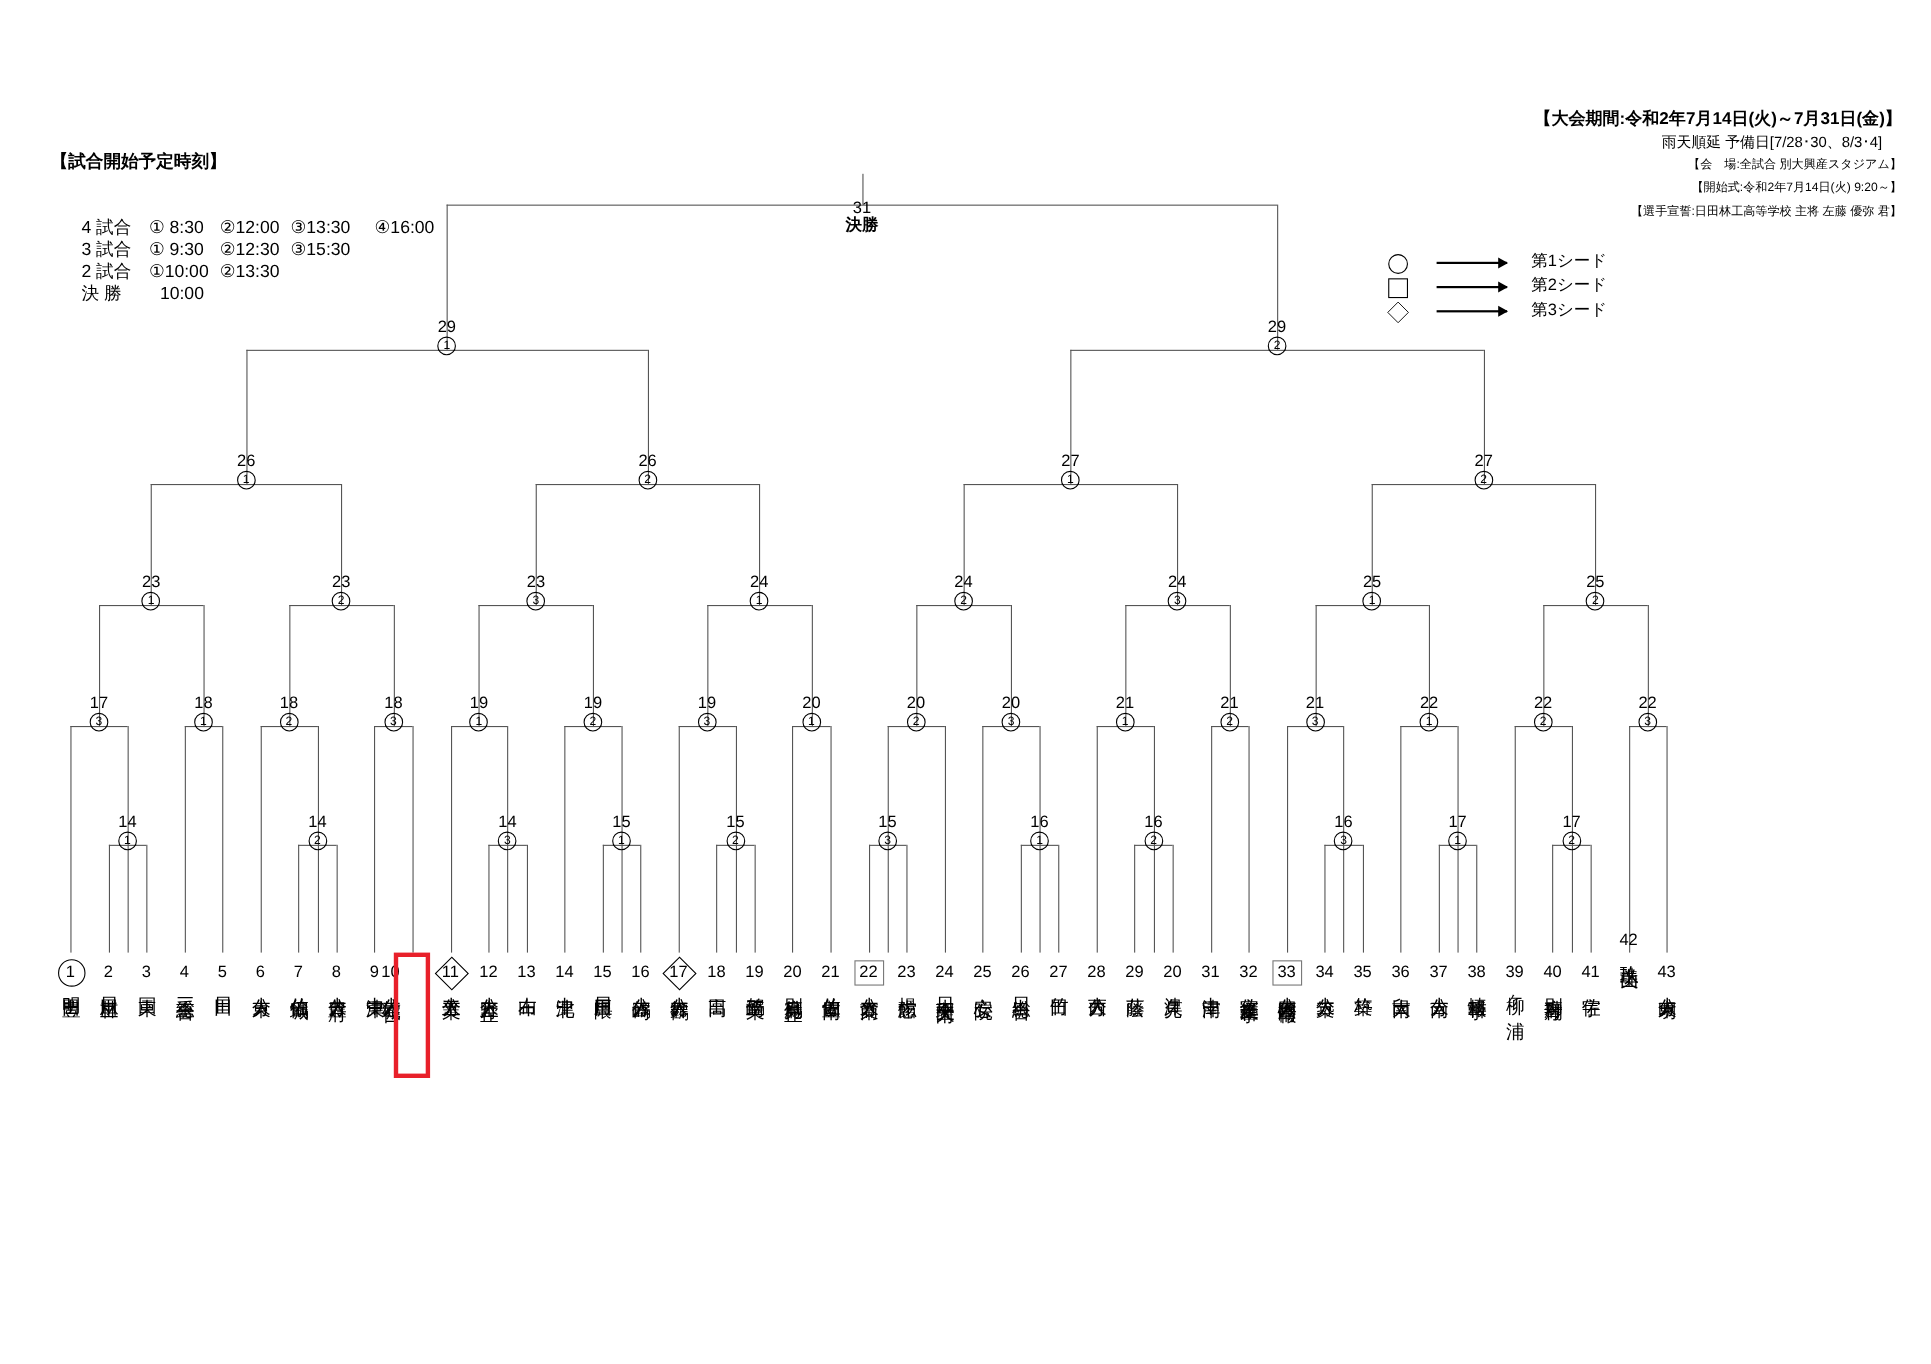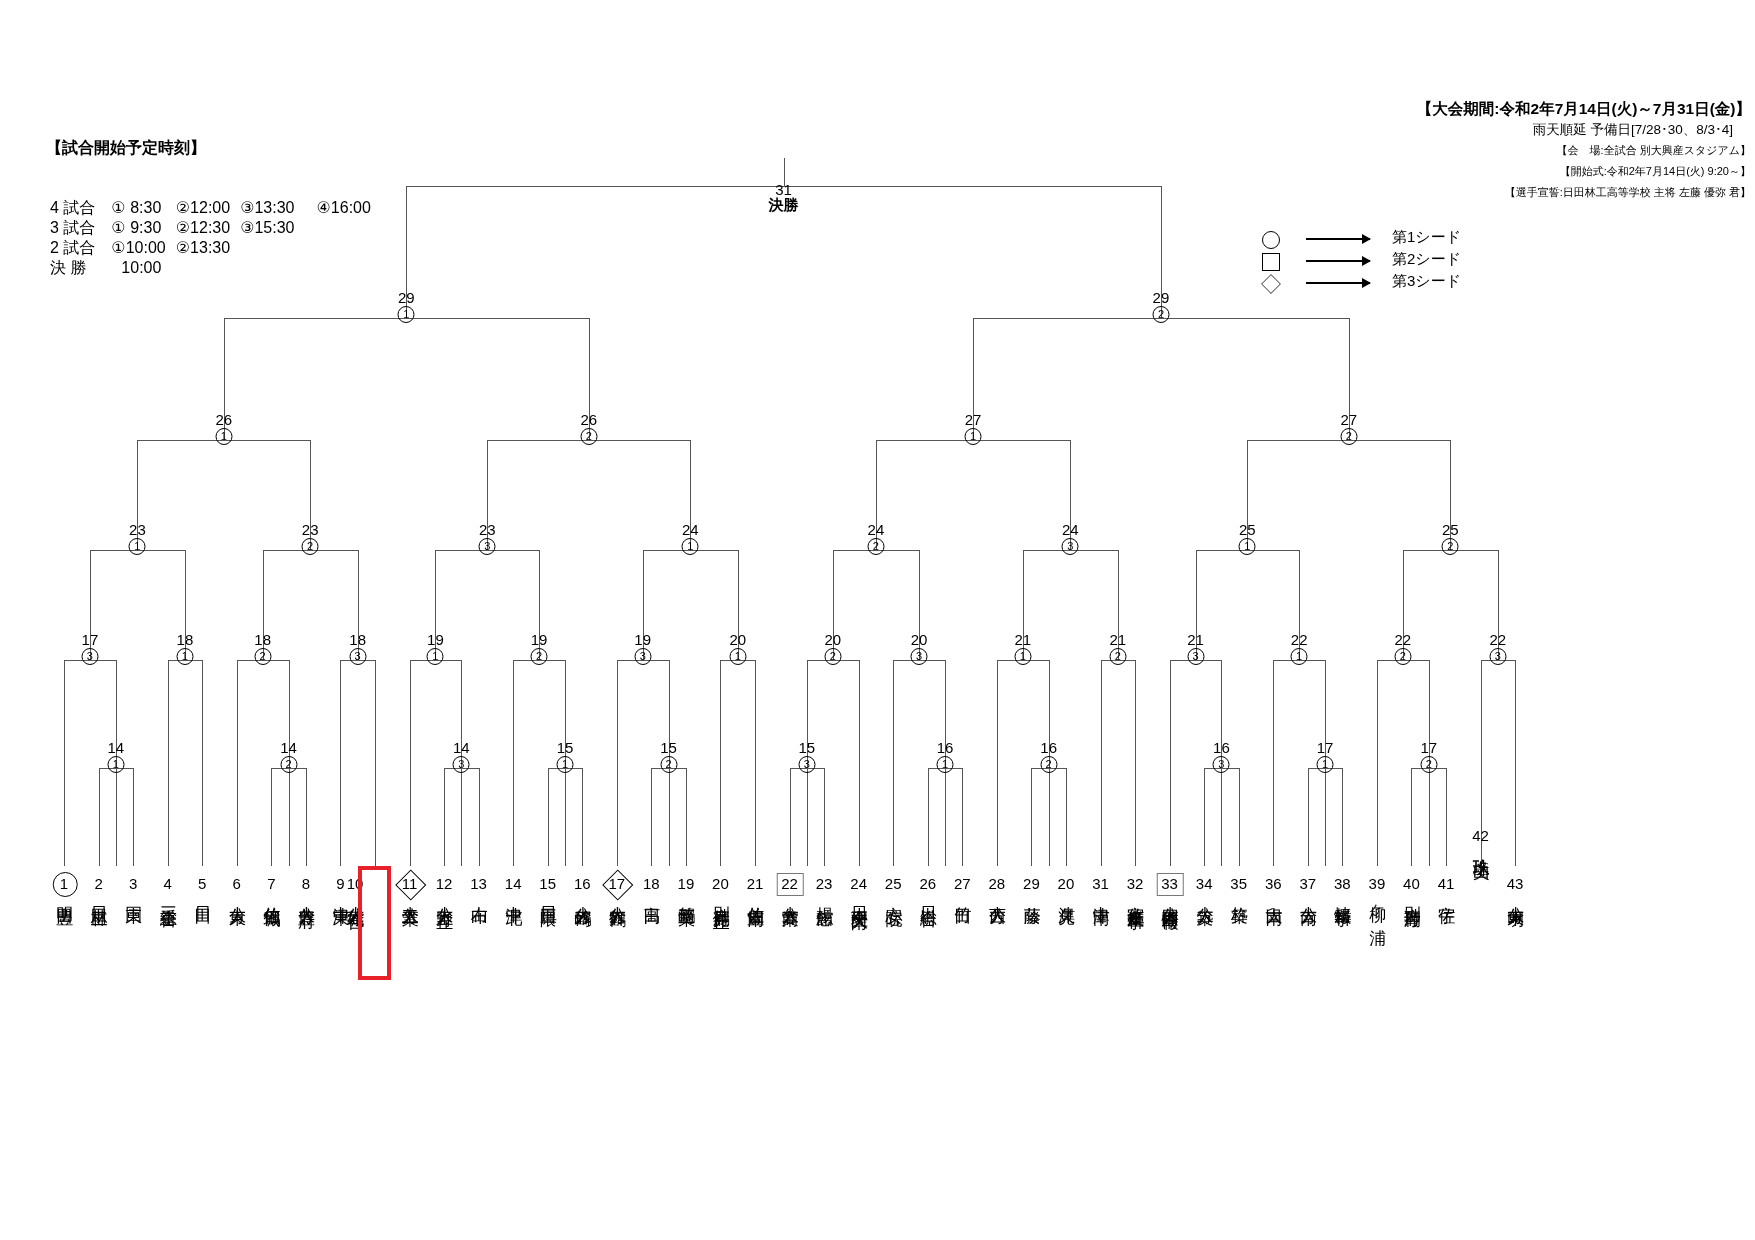--- a/index.html
+++ b/index.html
@@ -23,24 +23,24 @@
   }
   .title span{
     border-bottom:3px solid #000;
     padding-bottom:2px;
     display:inline-block;
   }
 
   
   .info-left{position:absolute;left:46px;top:98px;font-size:16px;line-height:20px;white-space:pre;}
   .info-left .hdr{font-weight:bold;font-size:16px;}
-  .info-left table{border-collapse:collapse;font-size:16px;margin-left:4px;}
+  .info-left table{border-collapse:collapse;font-size:16px;margin-left:28px;}
   .info-left td{padding:0 0 0 0;white-space:pre;font-size:16px;line-height:20px;}
 
-  .info-right{position:absolute;right:4px;top:98px;text-align:right;font-size:15px;line-height:21px;white-space:nowrap;}
+  .info-right{position:absolute;right:26px;top:98px;text-align:right;font-size:15px;line-height:21px;white-space:nowrap;}
   .info-right .r1{font-weight:bold;font-size:15.5px;}
   .info-right .r2{font-size:13.5px;padding-right:18px;}
   .info-right .r3,.info-right .r4,.info-right .r5{font-weight:normal;font-size:11px;}
 
   
   .legend{position:absolute;left:1262px;top:228px;font-size:15px;}
   .legend-row{height:22px;position:relative;}
   .lg-mark{position:absolute;left:0;top:3px;width:16px;height:16px;}
   .lg-circle{border:1.6px solid #000;border-radius:50%;}
   .lg-square{border:1.6px solid #000;}
@@ -484,21 +484,21 @@
         <span class="tname">柳ヶ浦</span>
       </div>
       <div class="team" style="left: 1411.45px; top: 876px;">
         <span class="tn">40</span>
         <span class="tname">別府翔青</span>
       </div>
       <div class="team" style="left: 1446px; top: 876px;">
         <span class="tn">41</span>
         <span class="tname">宇佐</span>
       </div>
-      <div class="team" style="left: 1480.55px; top: 828px;">
+      <div class="team" style="left: 1480.55px; top: 847px;">
         <span class="tn">42</span>
         <span class="tname">玖珠美山</span>
       </div>
       <div class="team" style="left: 1515.1px; top: 876px;">
         <span class="tn">43</span>
         <span class="tname">大分東明</span>
       </div>
       <div class="hl-box" style="left: 358.45px; top: 866px; width: 33px; height: 114px;"></div>
     </div>
 

